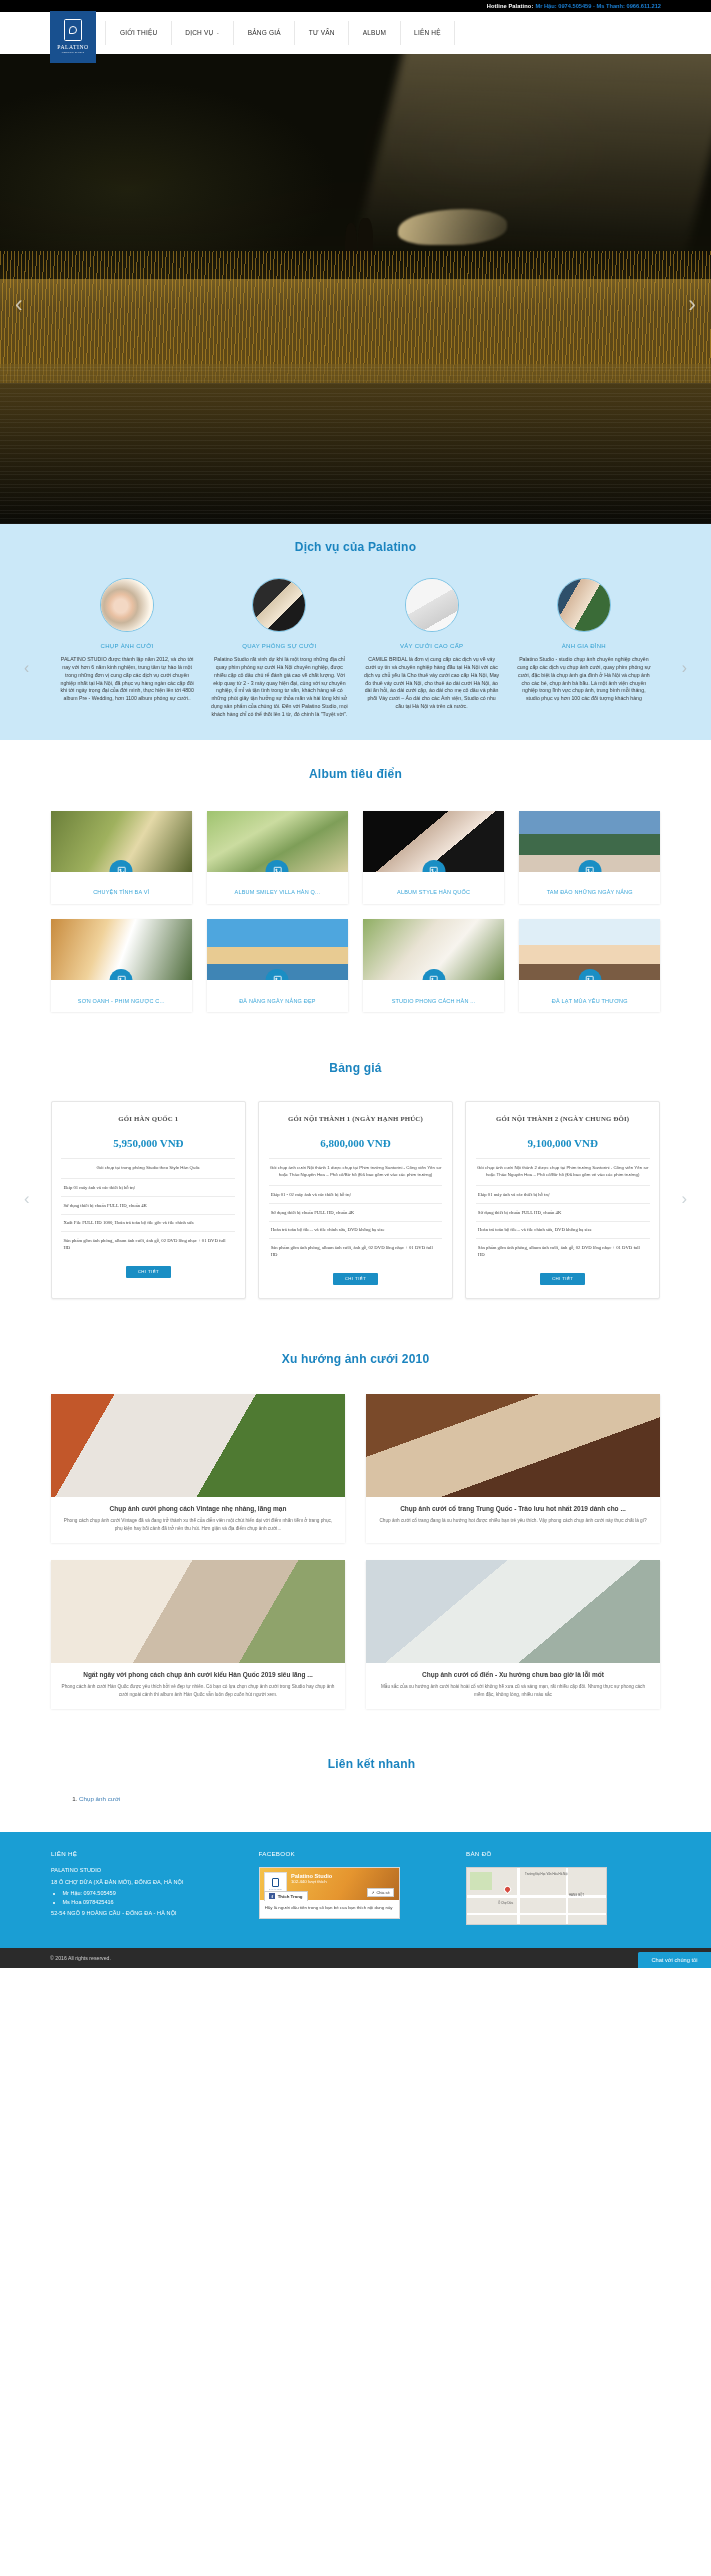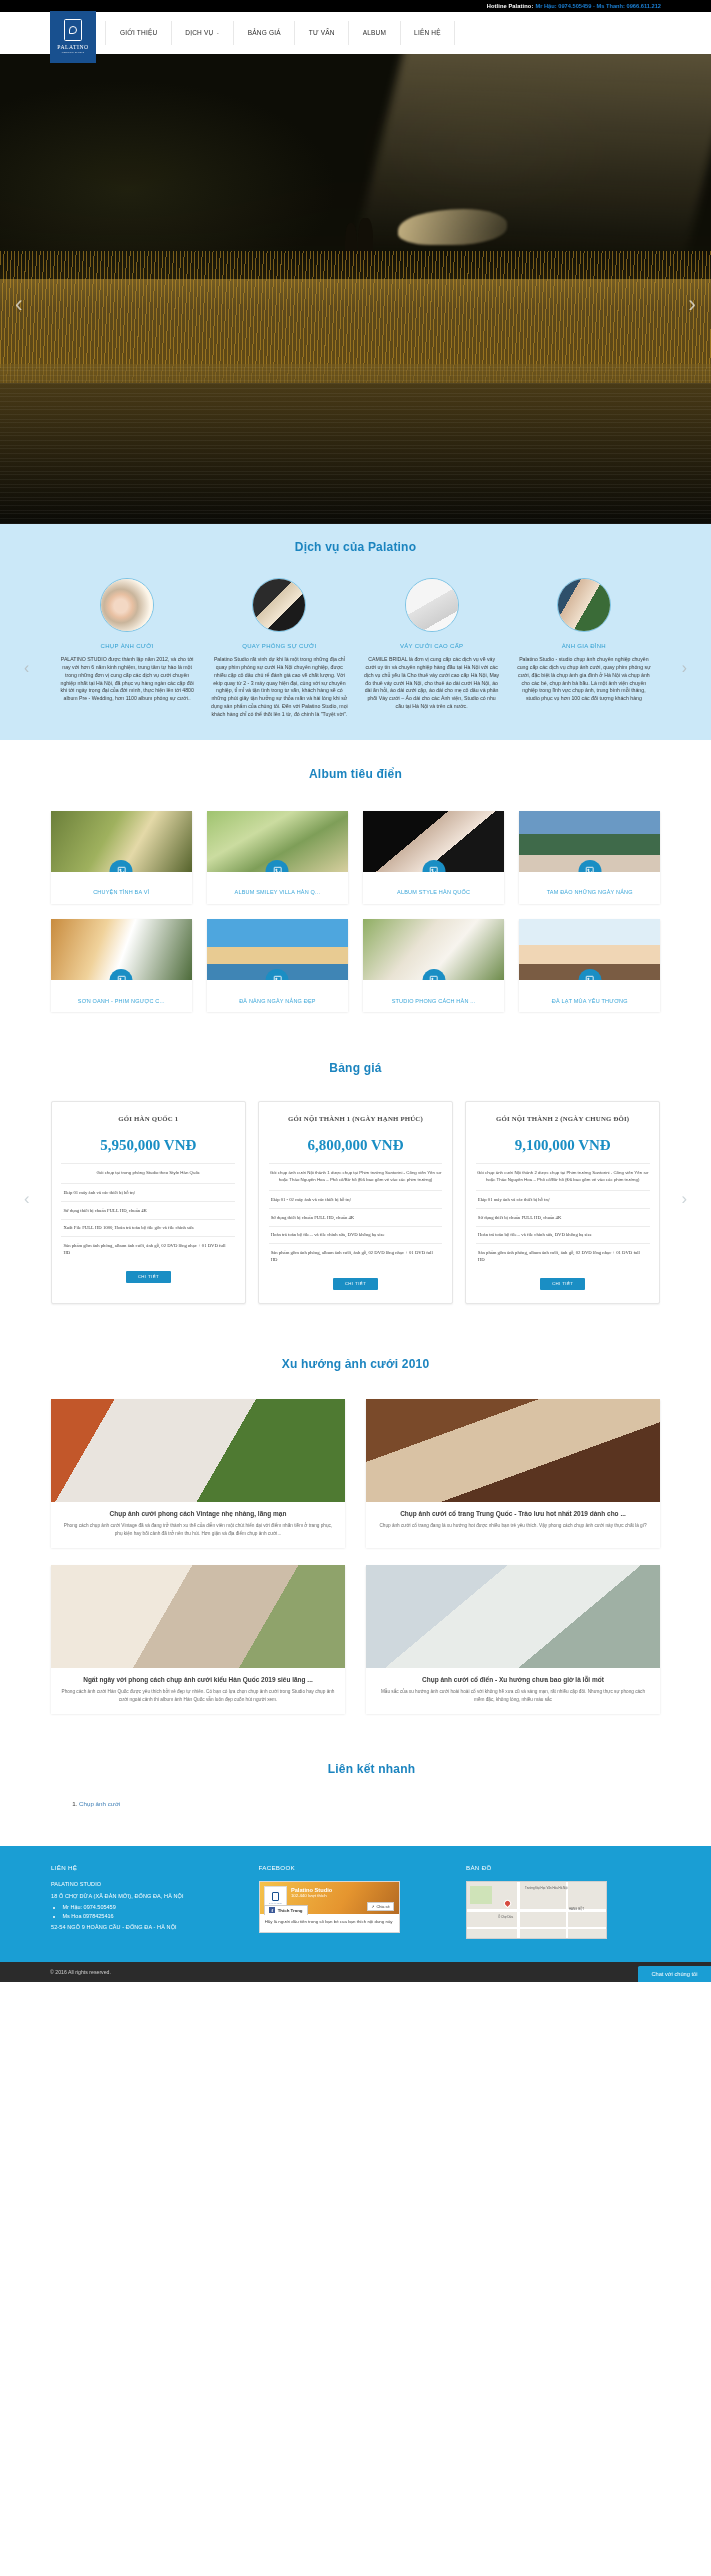--- a/index.html
+++ b/index.html
@@ -163,21 +163,21 @@
   .price-wrap { position: relative; width: 609px; margin: 0 auto; display: flex; gap: 12.5px; }
   .price-card {
     flex: 1; border: 0.5px solid #e6e6e6; border-radius: 2.1px; background:#fff;
     box-shadow: 0 0.5px 1.6px rgba(0,0,0,.06); padding: 11.5px 9.4px 13.5px; text-align: center;
   }
   .price-name {
     font-family: "Liberation Serif", serif; font-size: 6.8px; color: #4a4a4a; font-weight: bold;
     letter-spacing: 0.2px; line-height: 10px; min-height: 20px;
   }
   .price-amt {
-    font-family: "Liberation Serif", serif; font-size: 15px; color: #1a8ec4; font-weight: bold;
+    font-family: "Liberation Serif", serif; font-size: 11px; color: #1a8ec4; font-weight: bold;
     margin: 3.1px 0 9.4px;
   }
   .price-intro {
     font-size: 4.4px; line-height: 6.8px; color: #4a4a4a; text-align: center;
     border-top: 0.5px solid #ececec; padding: 6.2px 1px 6.2px; font-family:"Liberation Sans",sans-serif;
   }
   .price-feat {
     font-family: "Liberation Serif", serif; font-size: 4.7px; line-height: 7.3px; color: #3c3c3c;
     border-top: 0.5px solid #ececec; padding: 4.7px 2.1px; text-align: left;
   }
@@ -199,21 +199,21 @@
   .tr-img { height: 103px; width: 100%; }
   .tr-body { padding: 7.3px 9.4px 10.4px; }
   .tr-title { font-size: 6.5px; color: #3b3b3b; font-weight: bold; text-align: center; margin-bottom: 5.2px; }
   .tr-ex { font-size: 4.7px; line-height: 7.8px; color: #6a6a6a; text-align: center; }
   .i1 { background: linear-gradient(120deg,#c2572a 0 18%, #e9e4de 18% 58%, #4f7a32 58%); }
   .i2 { background: linear-gradient(160deg,#7a4a2a 0 30%, #d9c2a4 30% 62%, #5a3420 62%); }
   .i3 { background: linear-gradient(120deg,#f0e8dc 0 40%, #cdbda8 40% 70%, #8fa36b 70%); }
   .i4 { background: linear-gradient(140deg,#cfd8dd 0 34%, #e8ece9 34% 66%, #9fb0a4 66%); }
 
   
-  .quick { background: #fff; padding: 24px 0 36px; margin-left: 32px; }
+  .quick { background: #fff; padding: 24px 0 27px; margin-left: 32px; }
   .quick .sec-title { margin-bottom: 24px; }
   .quick-list { width: 609px; margin: 0 auto; padding-left: 5.2px; }
   .quick-item { font-size: 6.2px; color: #3f7fb5; margin-bottom: 3.1px; }
   .quick-item b { color: #333; font-weight: normal; }
 
   
   .footer { background: #1a9ed4; color: #fff; padding: 17.7px 0 23px; }
   .f-wrap { width: 609px; margin: 0 auto; display: grid; grid-template-columns: 1fr 1fr 1fr; gap: 13.5px; }
   .f-head { font-size: 6.2px; letter-spacing: 0.3px; margin-bottom: 10.4px; }
   .f-line { font-size: 5.5px; margin-bottom: 5.7px; letter-spacing: 0.1px; }

